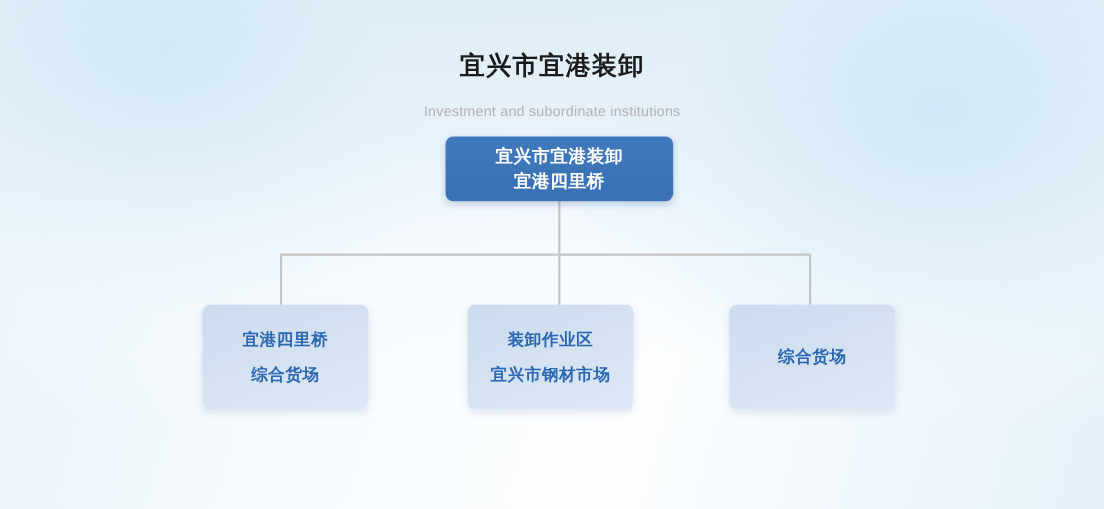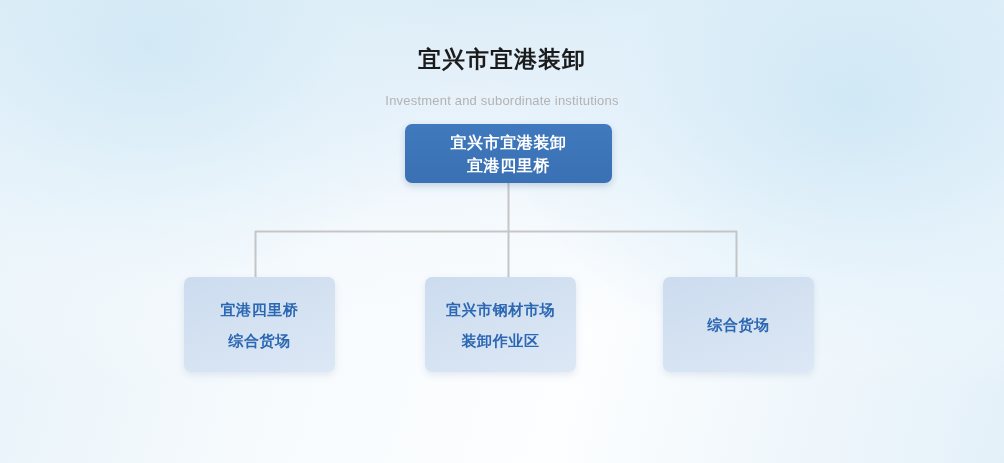--- a/index.html
+++ b/index.html
@@ -168,21 +168,21 @@
     <div class="node-line">宜兴市宜港装卸</div>
     <div class="node-line">宜港四里桥</div>
   </div>
 
   <div class="node node-child node-child-0">
     <div class="node-line">宜港四里桥</div>
     <div class="node-line">综合货场</div>
   </div>
 
   <div class="node node-child node-child-1">
+    <div class="node-line">装卸作业区</div>
     <div class="node-line">宜兴市钢材市场</div>
-    <div class="node-line">装卸作业区</div>
   </div>
 
   <div class="node node-child node-child-2">
     <div class="node-line">综合货场</div>
   </div>
 
 </div>
 
 </body></html>

